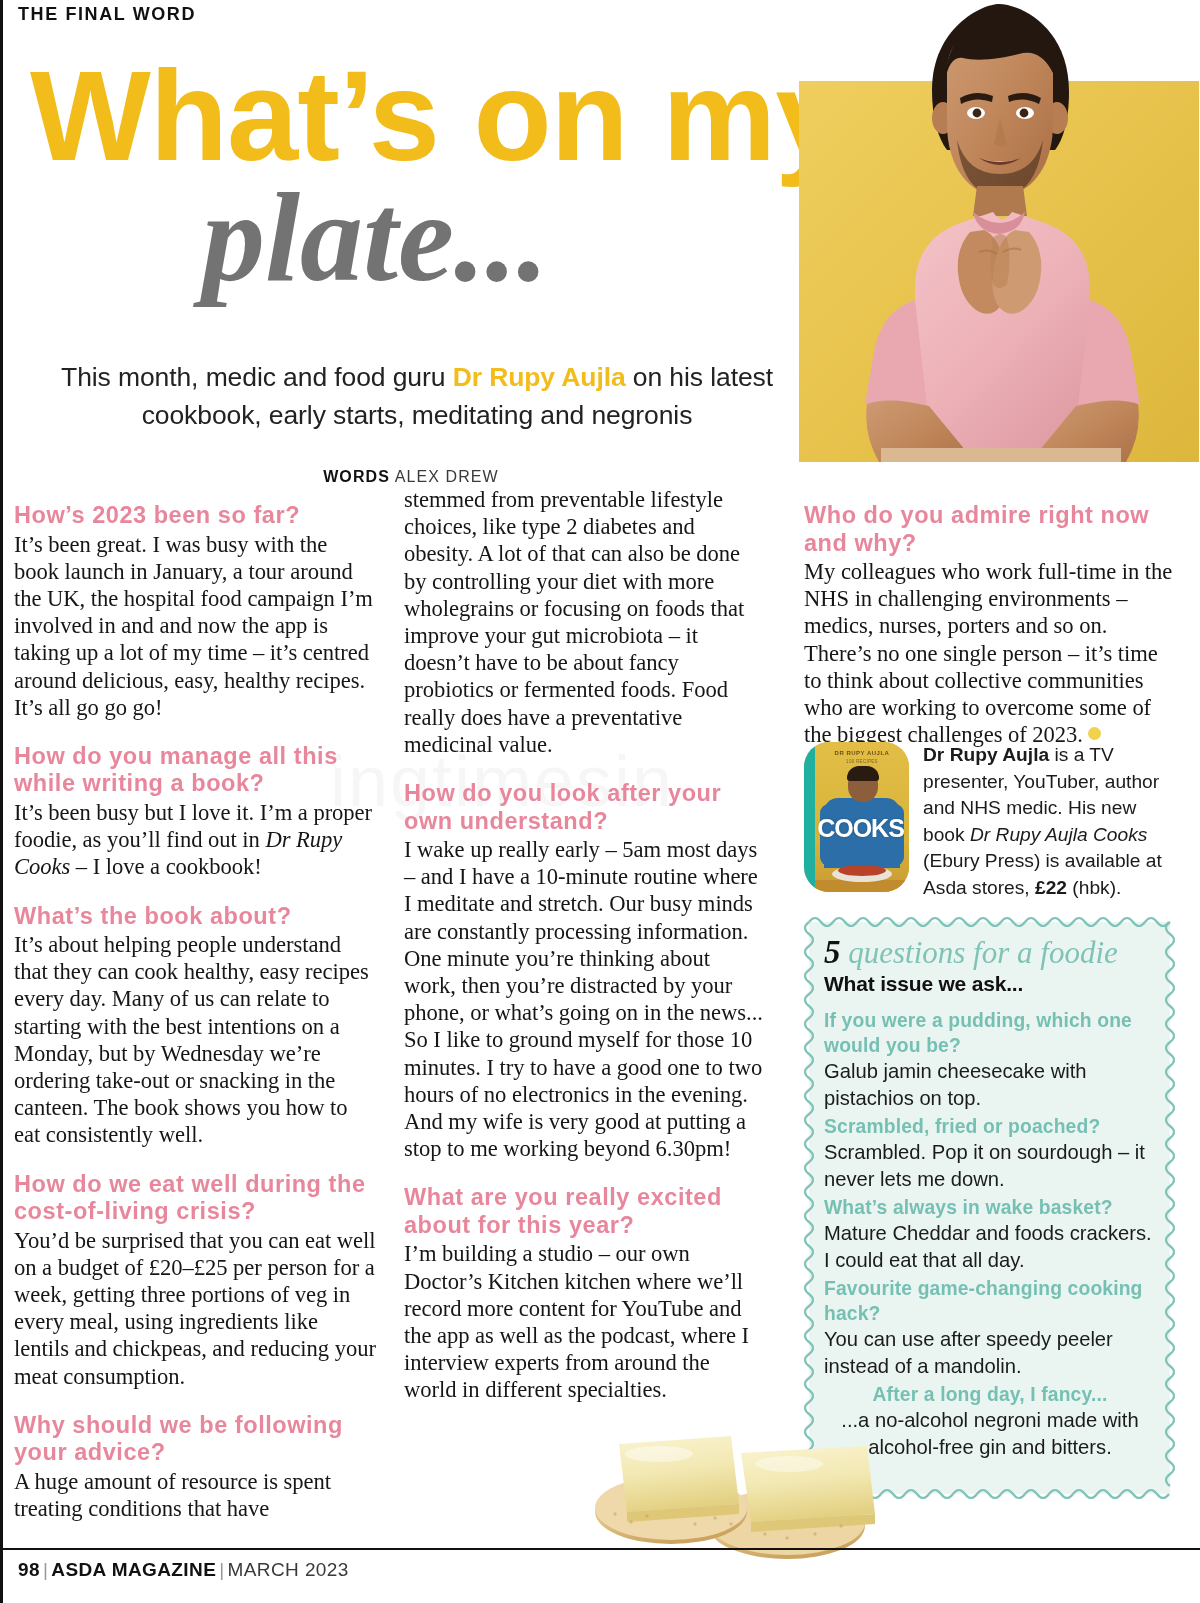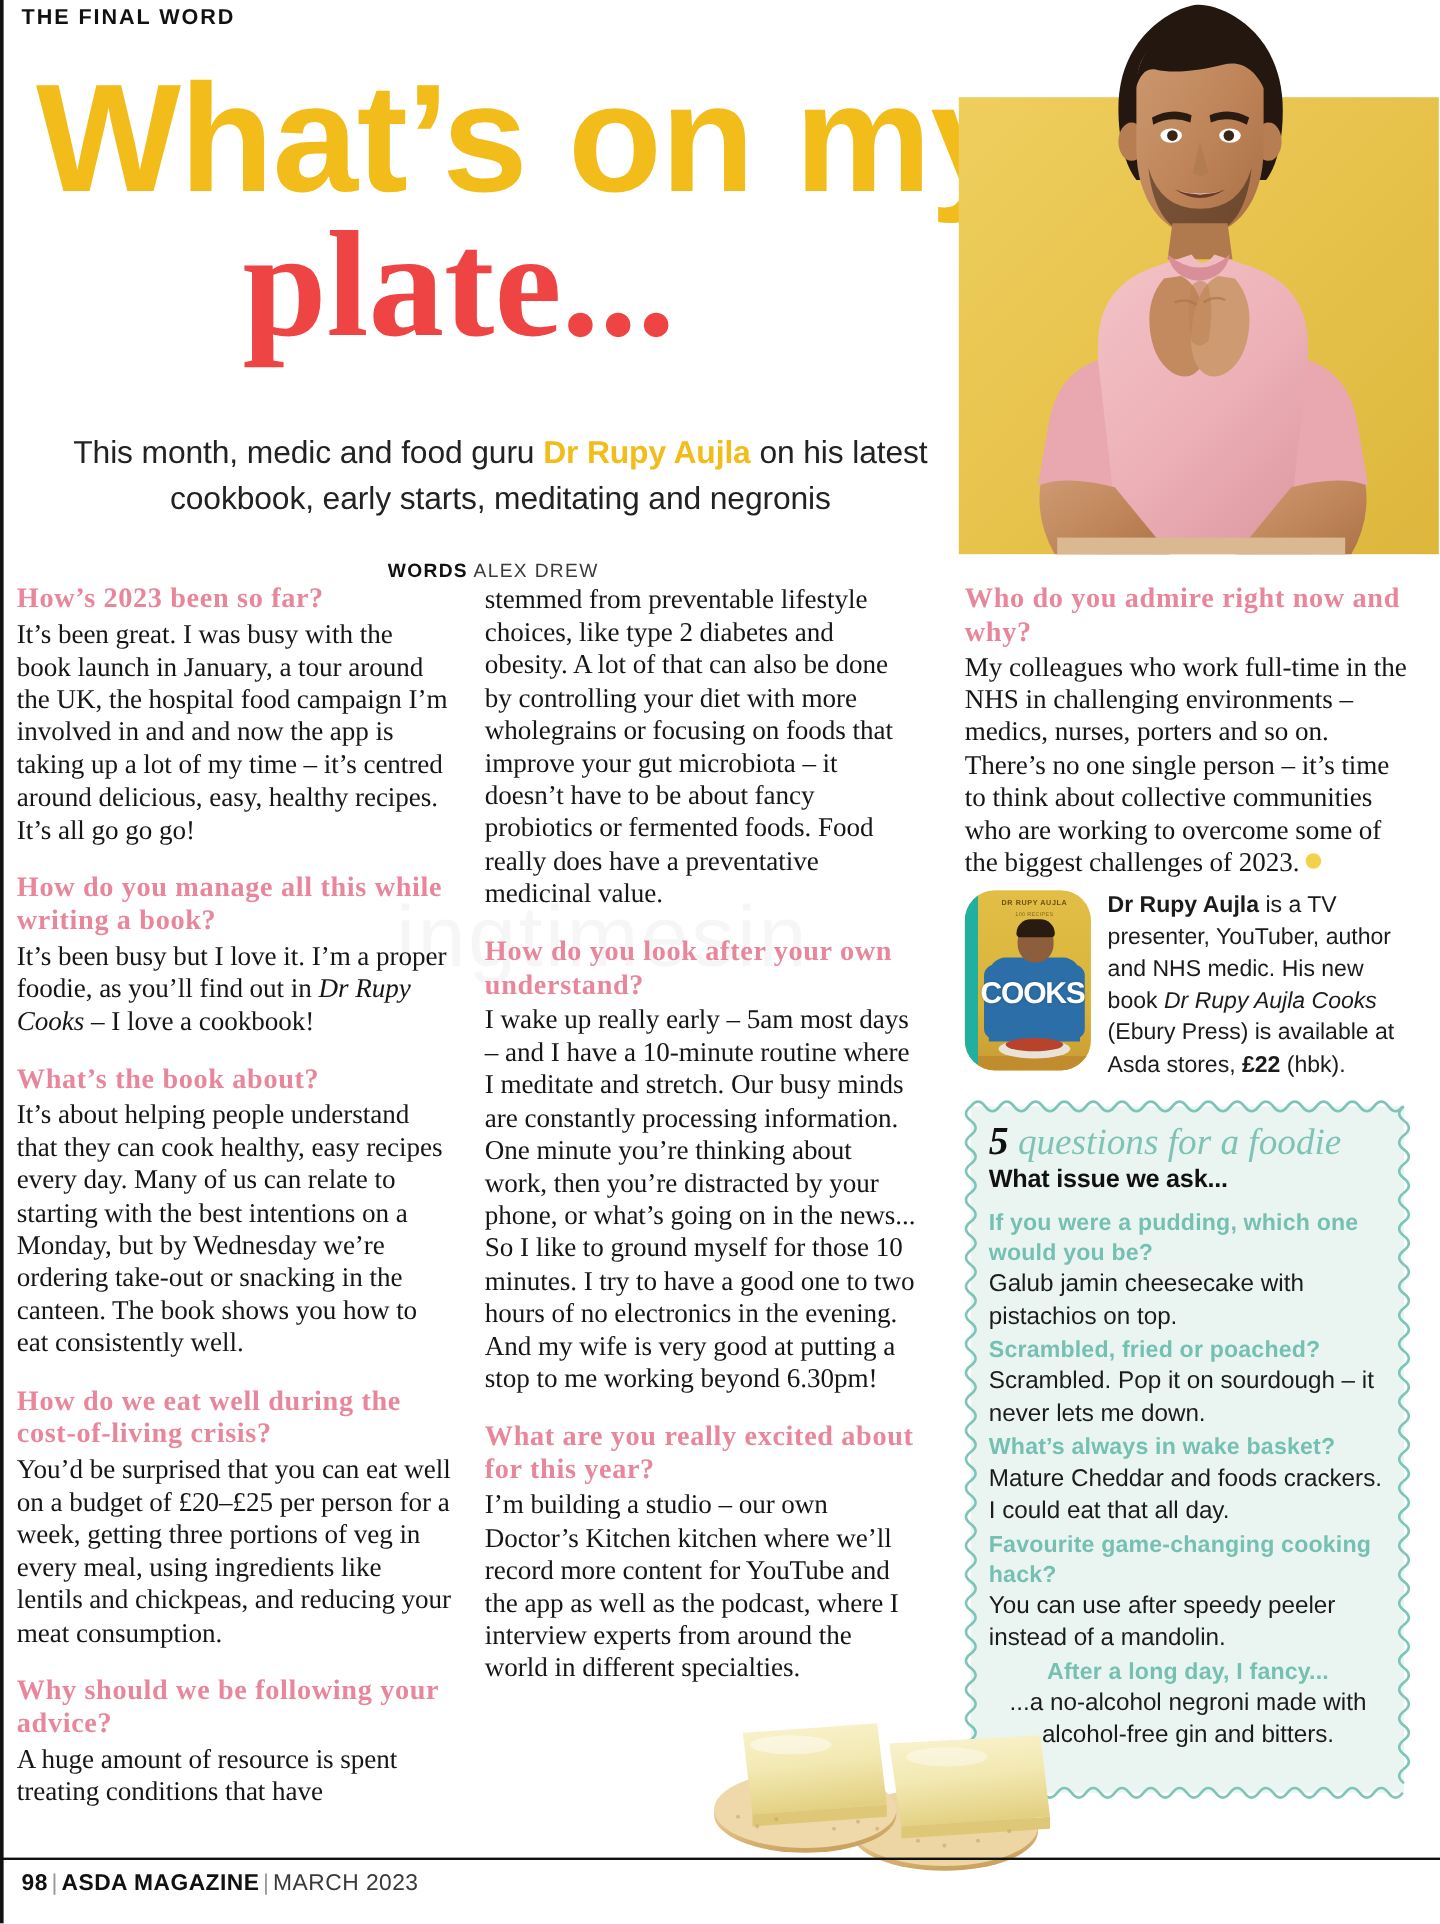--- a/index.html
+++ b/index.html
@@ -30,23 +30,23 @@
     font-family:"Liberation Sans", sans-serif;
     font-weight:bold;
     font-size:128px;line-height:112px;
     color:#F2BC1B;
     letter-spacing:-1px;
     white-space:nowrap;
   }
   .title-2{
     position:absolute;left:186px;top:140px;
     font-family:"Liberation Serif", serif;
-    font-weight:bold;
+    font-style:italic;font-weight:bold;
     font-size:126px;line-height:120px;
-    color:#ef4444;
+    color:#737373;
     white-space:nowrap;
   }
   .standfirst{
     position:absolute;left:26px;top:320px;width:750px;
     font-size:26.5px;line-height:38px;
     color:#222;letter-spacing:-0.1px;
     text-align:center;
   }
   .standfirst b{color:#F2BC1B;font-weight:bold;}
   .byline{
@@ -64,26 +64,26 @@
   }
   .portrait .fig{position:absolute;left:0;top:0;width:403px;height:462px;}
 
   
   .col{position:absolute;top:486px;}
   .col1{left:14px;width:362px;}
   .col2{left:404px;width:362px;}
   .col3{left:804px;width:370px;}
 
   .q{
-    font-family:Liberation Serif, serif;
+    font-family:Liberation Sans, sans-serif;
     font-weight:bold;
     font-size:23.5px;line-height:27.5px;
     color:#E8879B;
     letter-spacing:0.55px;
-    margin:0 0 1px 0;
+    margin:16px 0 1px 0;
   }
   .a{
     font-family:"Liberation Serif", serif;
     font-size:22.6px;line-height:27.2px;
     color:#161616;
     margin:0 0 22px 0;
     letter-spacing:-0.05px;
   }
   .a.tight{margin-bottom:0;}
   .a i{font-style:italic;}

